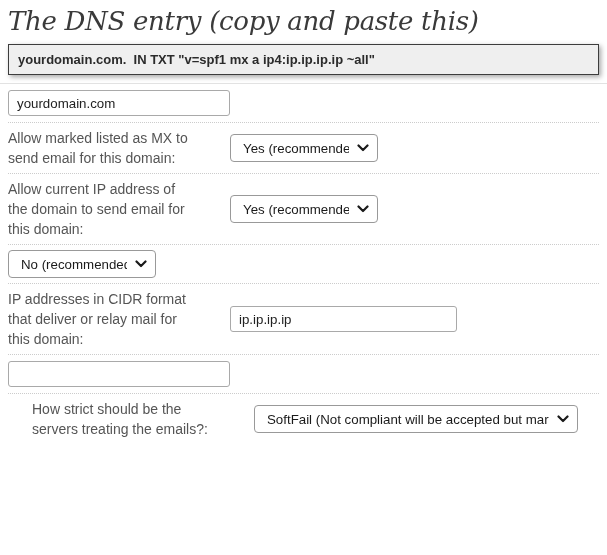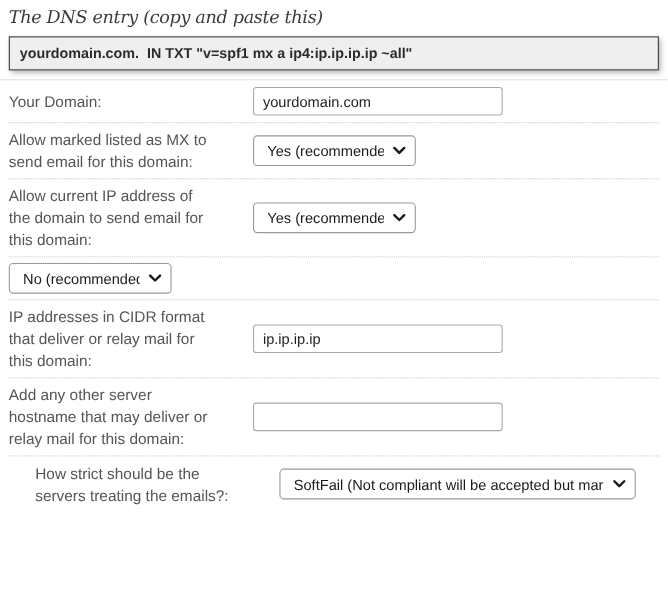--- a/index.html
+++ b/index.html
@@ -7,21 +7,21 @@
   body {
     width: 607px; height: 555px; overflow: hidden;
     font-family: "Liberation Sans", sans-serif;
     padding: 4px 8px 0 8px;
     color: #222;
   }
   .page-title {
     font-family: "DejaVu Serif", serif;
     font-style: italic;
     font-weight: normal;
-    font-size: 16px;
+    font-size: 26px;
     letter-spacing: -0.3px;
     color: #3a3a3a;
     margin: 2px 0 8px 0;
   }
   .record-box {
     background: #efefef;
     border: 1.5px solid #3d3d3d;
     box-shadow: 2px 2px 5px rgba(0,0,0,0.35);
     padding: 7px 9px;
     font-size: 13px;
@@ -90,21 +90,20 @@
 
 <h1 class="page-title">The DNS entry (copy and paste this)</h1>
 
 <div class="record-box">yourdomain.com.  IN TXT "v=spf1 mx a ip4:ip.ip.ip.ip ~all"</div>
 
 <hr class="divider">
 
 <div>
 
   <div class="form-row">
-    <div class="row-label">Your Domain:</div>
     <div class="row-control">
       <input class="text-field" type="text" value="yourdomain.com" style="">
     </div>
   </div>
 
   <div class="form-row">
     <div class="row-label">Allow marked listed as MX to
 send email for this domain:</div>
     <div class="row-control">
       <span class="select-wrap"><select class="dropdown sm"><option>Yes (recommended)</option></select><span class="chevron">
@@ -141,23 +140,20 @@
   <div class="form-row">
     <div class="row-label">IP addresses in CIDR format
 that deliver or relay mail for
 this domain:</div>
     <div class="row-control">
       <input class="text-field" type="text" value="ip.ip.ip.ip" style="">
     </div>
   </div>
 
   <div class="form-row">
-    <div class="row-label">Add any other server
-hostname that may deliver or
-relay mail for this domain:</div>
     <div class="row-control">
       <input class="text-field" type="text" value="" style="">
     </div>
   </div>
 
 
   <div class="form-row">
     <div class="row-label">How strict should be the
 servers treating the emails?:</div>
     <div class="row-control">

